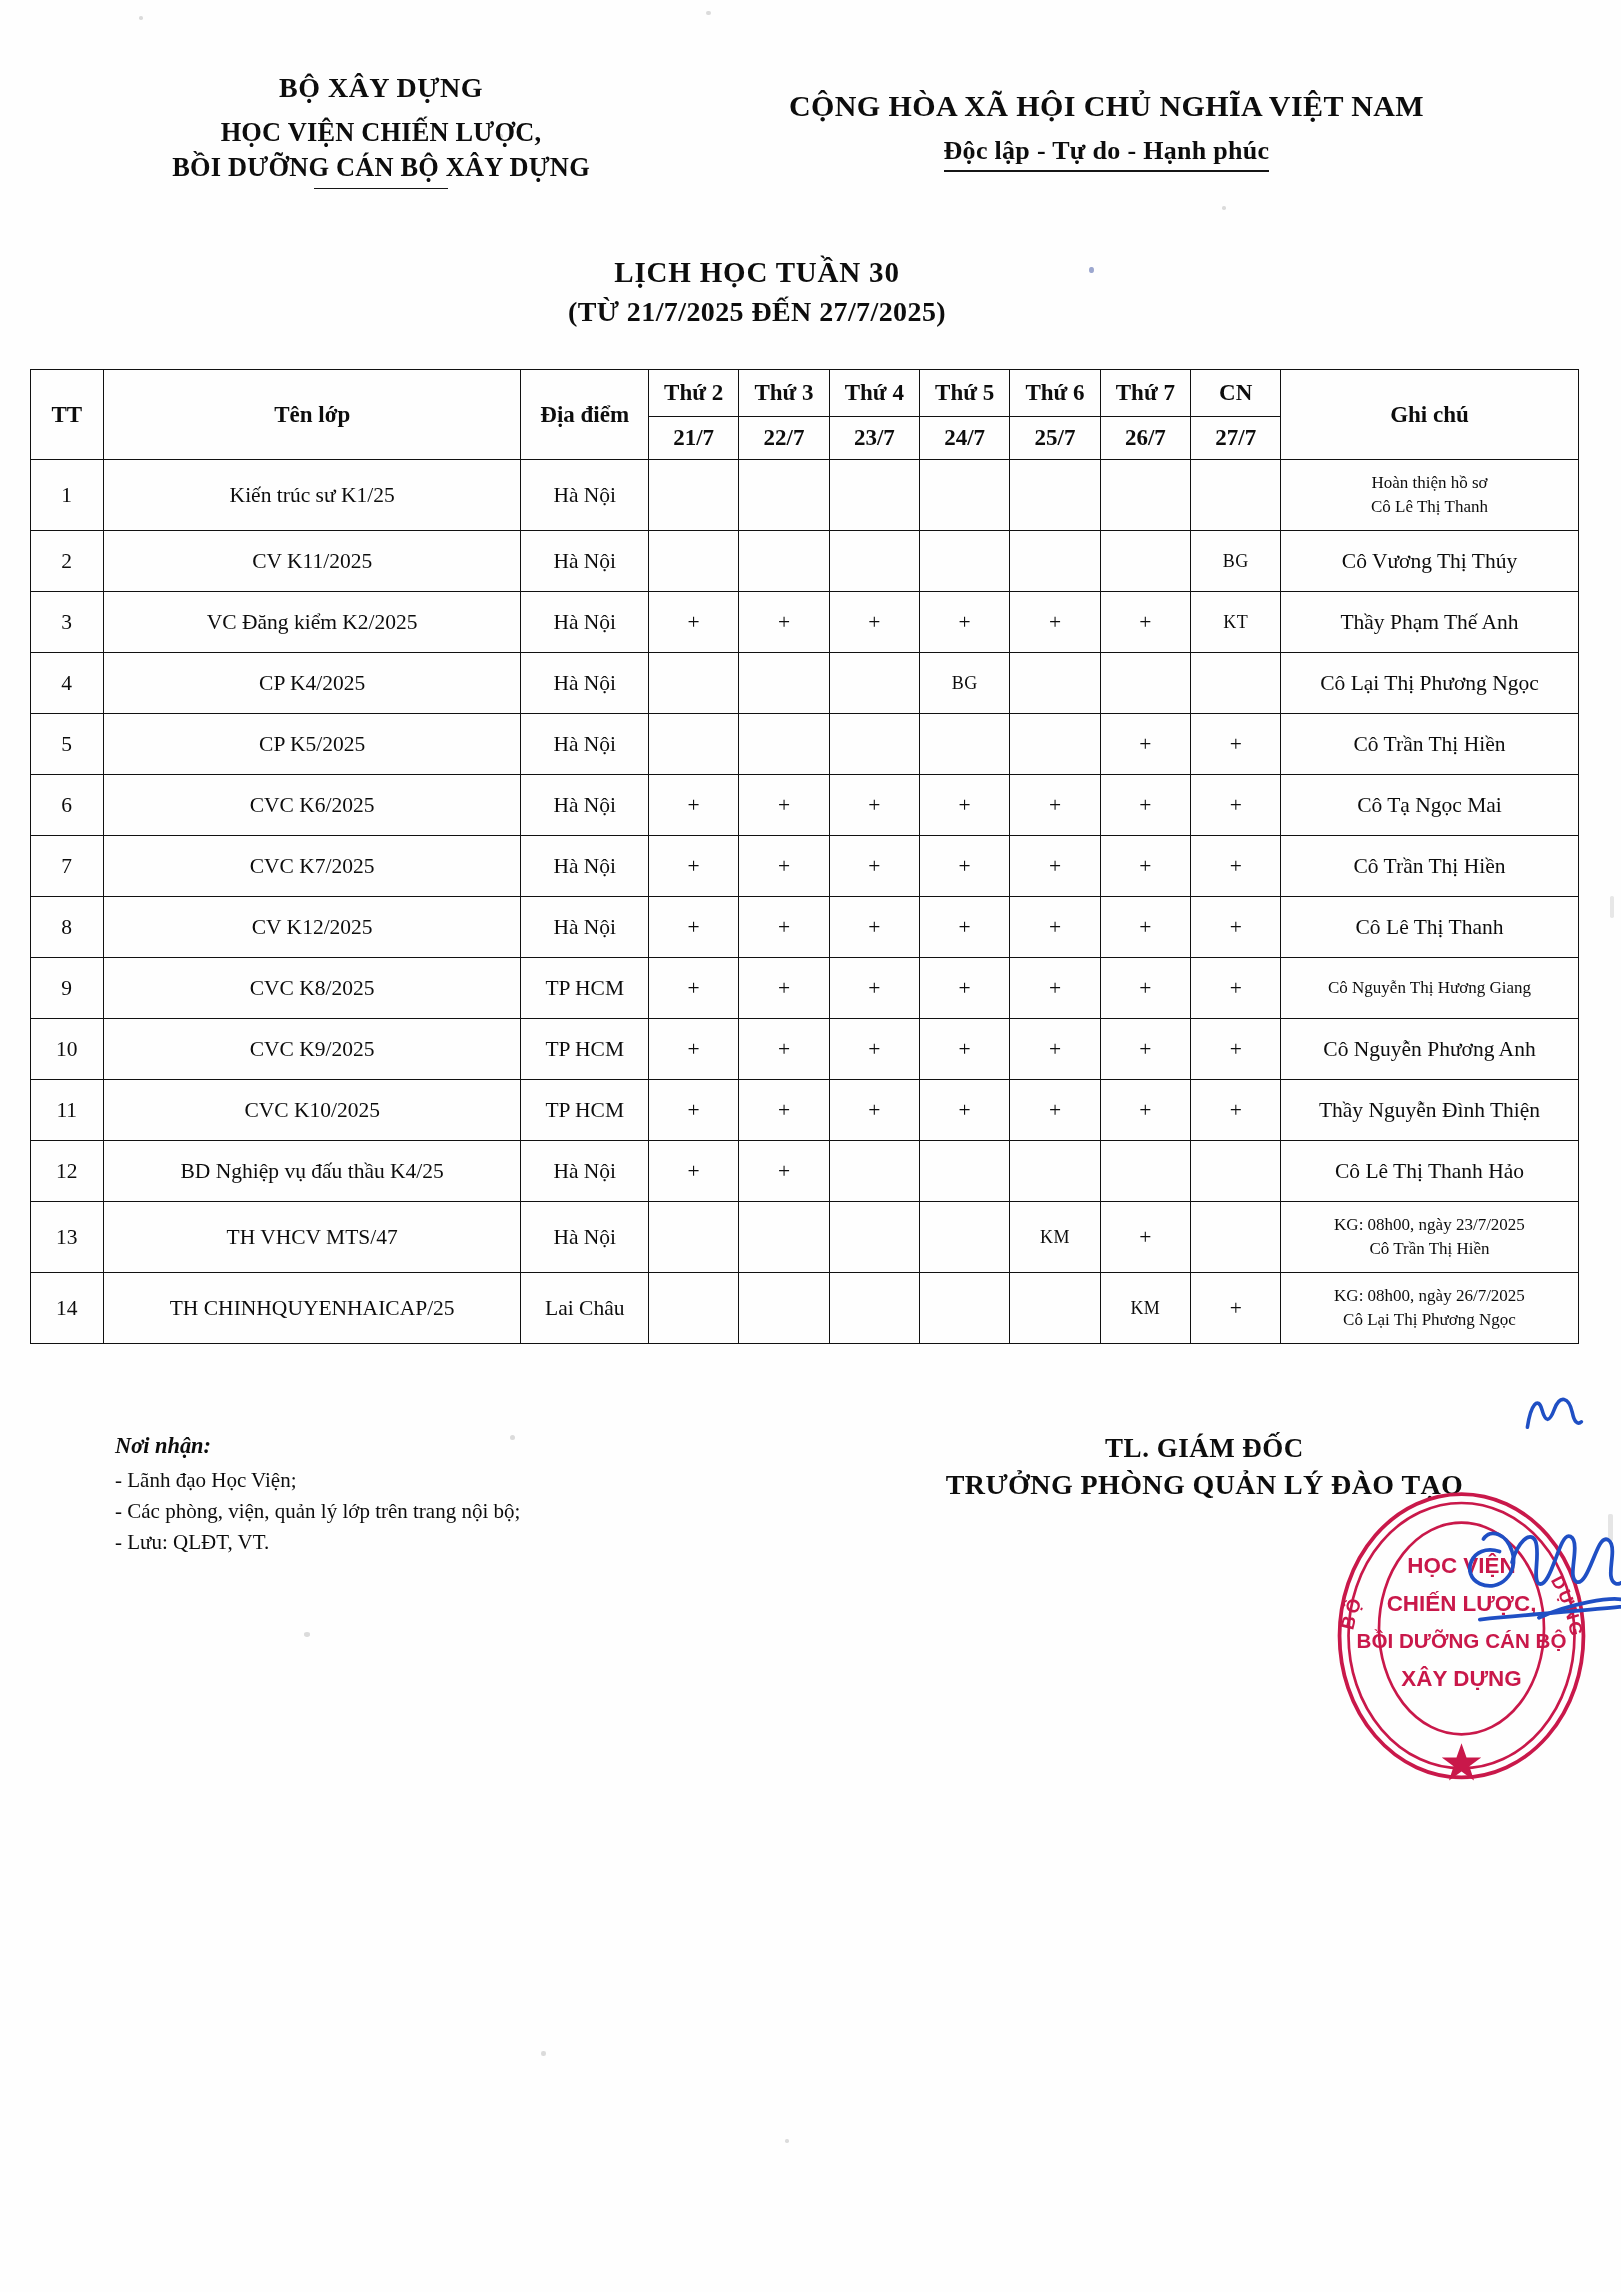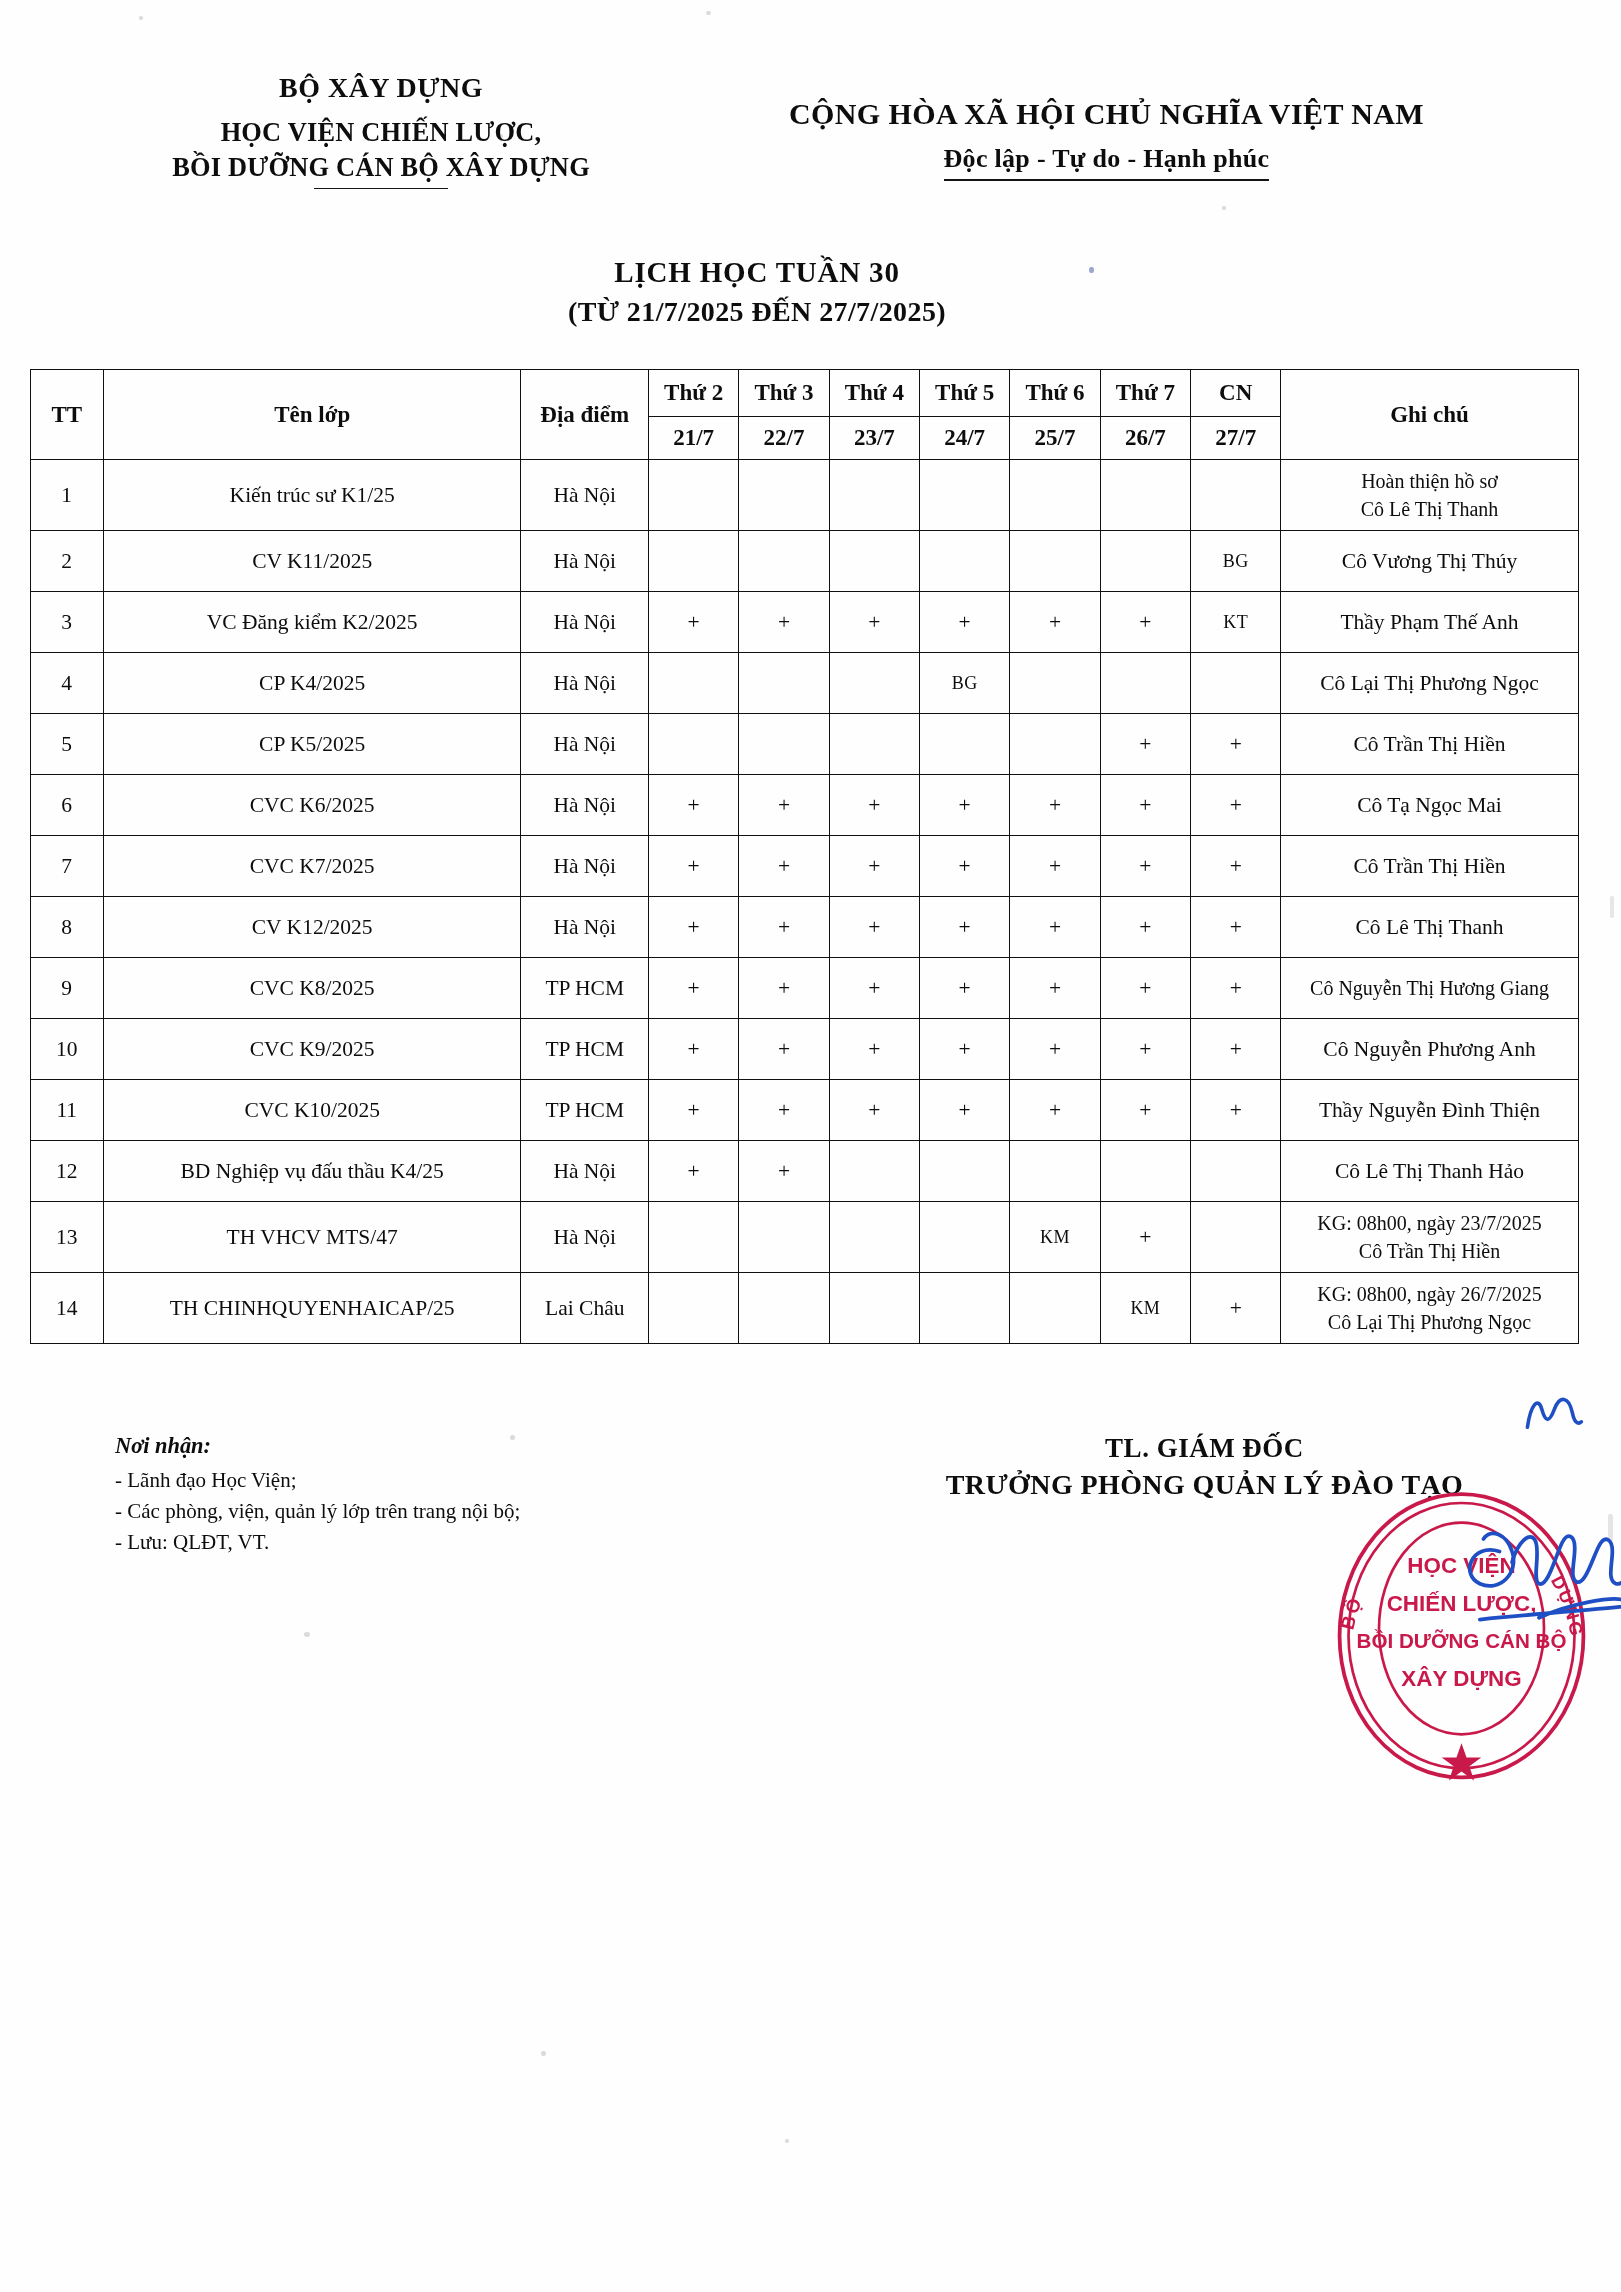--- a/index.html
+++ b/index.html
@@ -28,21 +28,21 @@
   
   .speck { position: absolute; background: #bdbdbd; border-radius: 50%; opacity: .55; }
 
   
   .doc-header {
     position: absolute;
     top: 70px;
     left: 0;
     width: 1621px;
     display: flex;
-    align-items: center;
+    align-items: flex-start;
   }
   .hdr-left {
     width: 699px;
     text-align: center;
     padding-left: 63px;
   }
   .hdr-right {
     width: 922px;
     text-align: center;
     padding-right: 107px;
@@ -156,21 +156,21 @@
     text-align: left;
     padding-left: 14.3px;
     font-size: 22.4px;
   }
   td.tt { font-size: 22.4px; }
   td.place { font-size: 22.4px; }
   td.mark { font-size: 24px; }
   td.mark.code { font-size: 18px; letter-spacing: 0.4px; }
   td.note { font-size: 19.7px; line-height: 1.42; padding: 2.7px 5.4px; }
   td.note .nline { display: block; }
-  td.note.small { font-size: 20px; }
+  td.note.small { font-size: 17px; }
 
   
   .footer {
     position: absolute;
     top: 1433px;
     left: 0;
     width: 1621px;
     display: flex;
   }
   .recipients {

